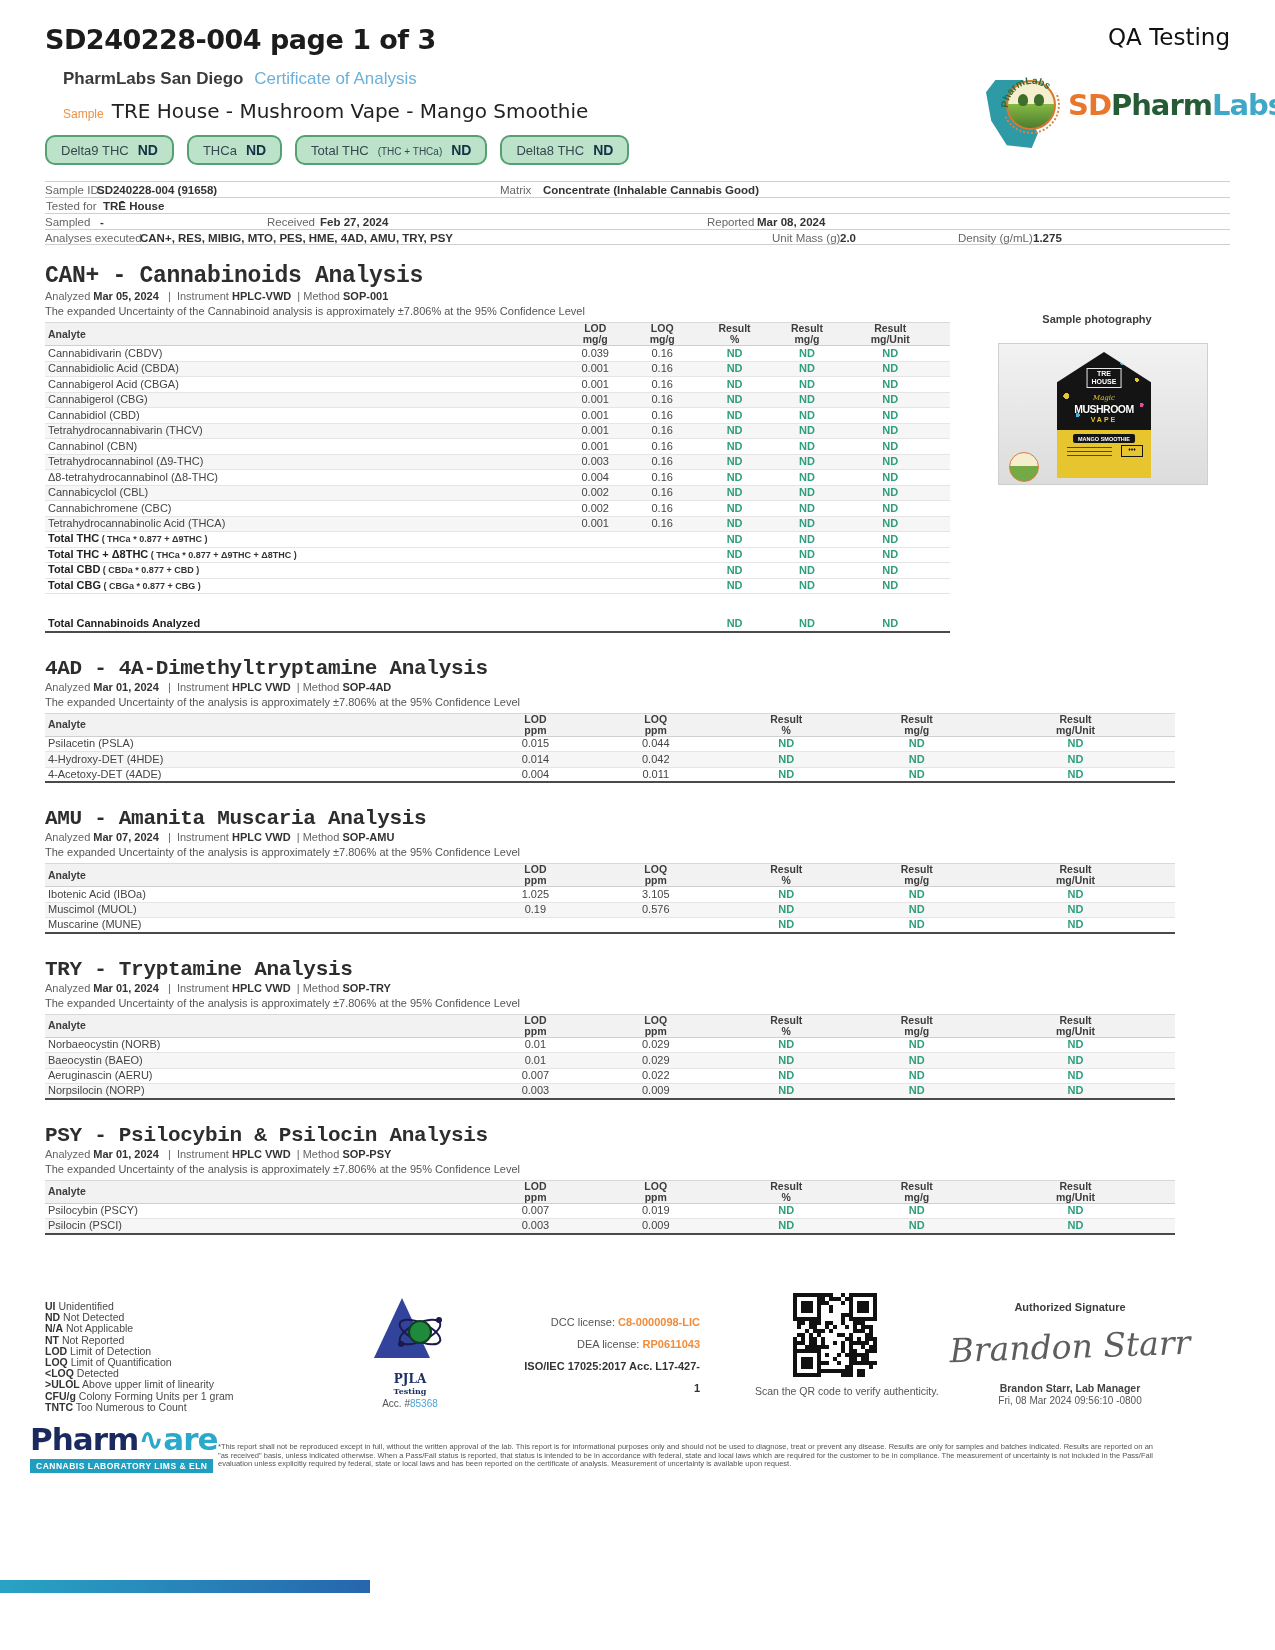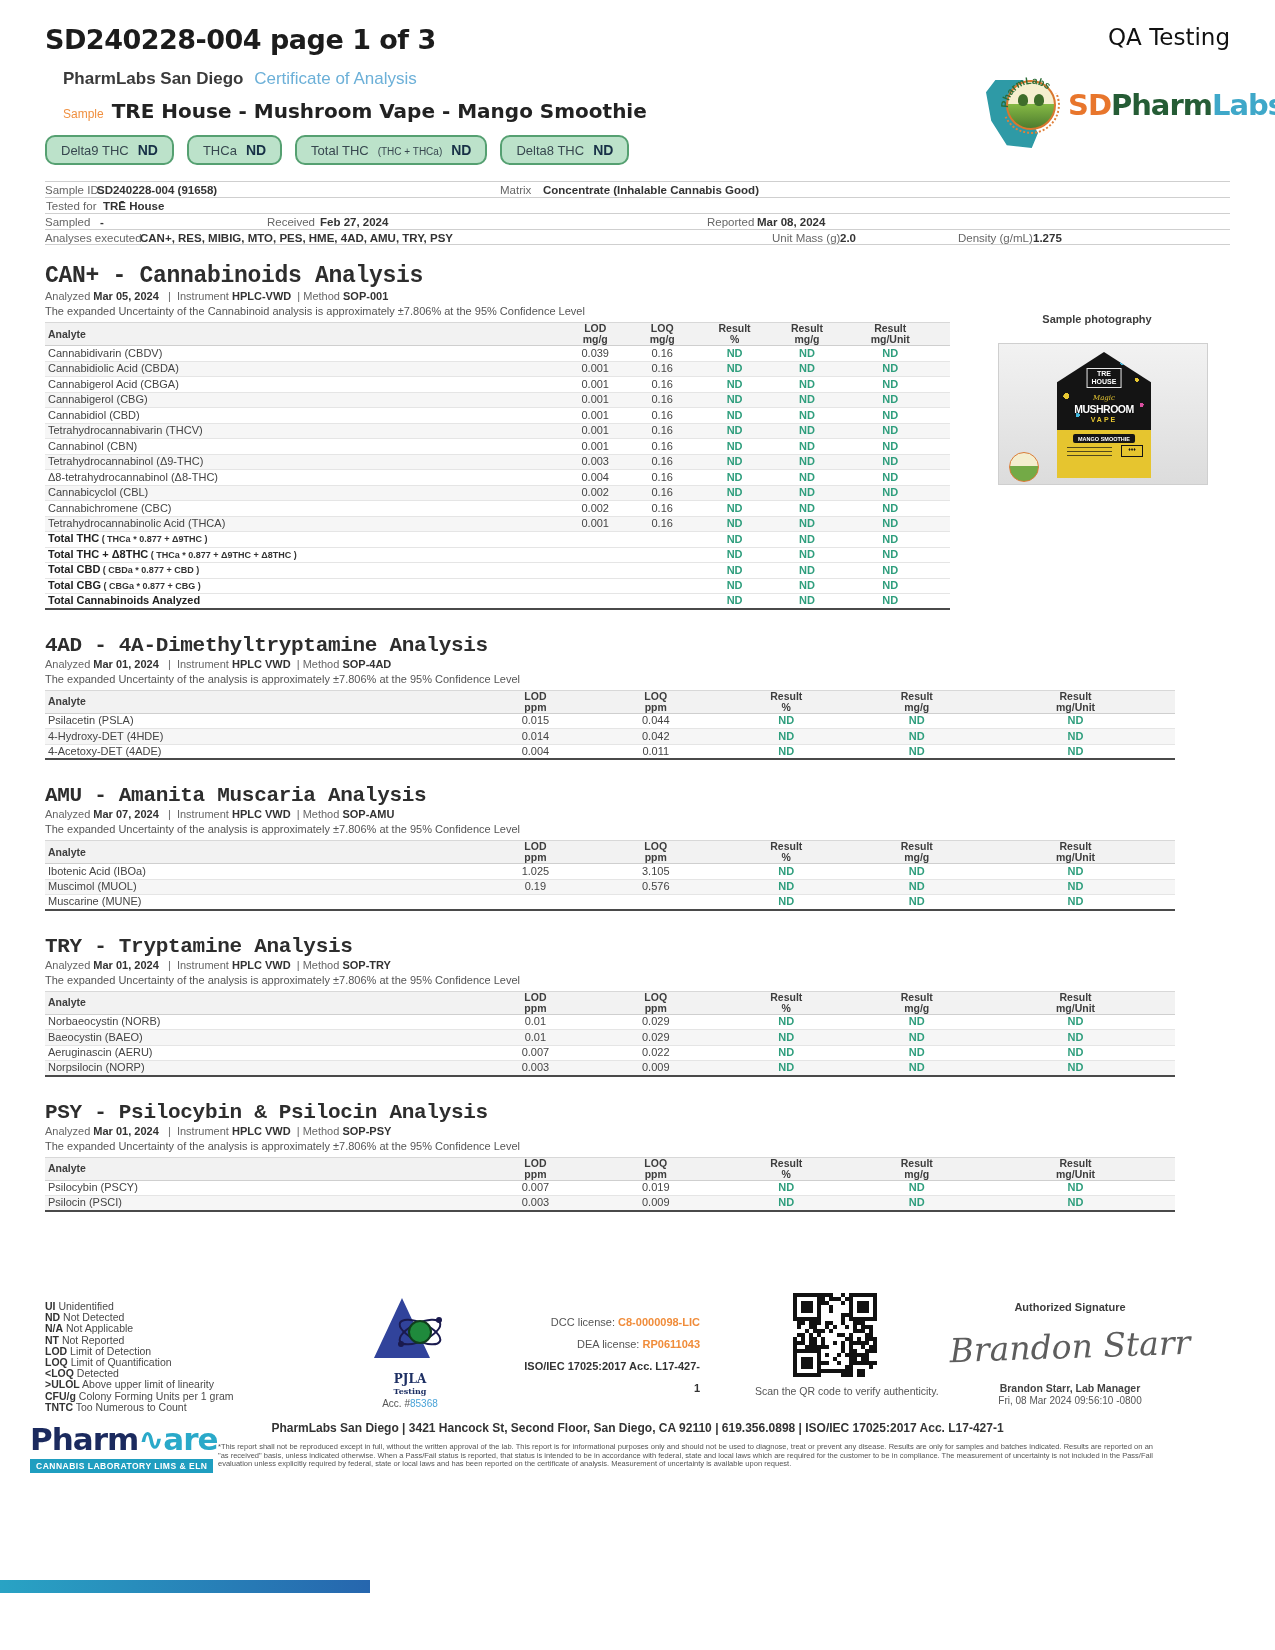--- a/index.html
+++ b/index.html
@@ -10,21 +10,21 @@
   .toprow { display:flex; justify-content:space-between; align-items:flex-start; }
   .doc-title { font-family:"DejaVu Sans", sans-serif; font-size:27px; font-weight:700; color:#1c1c1c; letter-spacing:-0.5px; }
   .qa { font-family:"DejaVu Sans", sans-serif; font-size:23px; font-weight:500; color:#111; }
 
   .brandrow { margin:14px 0 0 18px; font-size:17px; }
   .lab-name { font-weight:700; color:#3a3a3a; }
   .doc-type { color:#6cb0d8; margin-left:6px; }
 
   .samplerow { margin:10px 0 0 18px; display:flex; align-items:baseline; }
   .sample-label { color:#f09040; font-size:12px; margin-right:8px; }
-  .sample-name { font-family:"DejaVu Sans", sans-serif; font-size:20px; font-weight:700; color:#222; }
+  .sample-name { font-family:"DejaVu Sans", sans-serif; font-size:20px; font-weight:400; color:#222; }
 
   .badges { display:flex; gap:13px; margin:12px 0 0 0; }
   .badge { display:flex; align-items:baseline; gap:9px; background:#bce2ca; border:2px solid #55a071; border-radius:10px; padding:5px 14px; }
   .badge .bl { font-size:13px; color:#37474f; }
   .badge .bs { font-size:10px; color:#37474f; }
   .badge .bv { font-size:14px; font-weight:700; color:#173046; }
 
   
   .logo { position:absolute; top:70px; right:42px; width:275px; height:82px; }
   .ca-shape { position:absolute; left:28px; top:10px; width:52px; height:68px; background:#2e9aa6; clip-path:polygon(18% 0, 72% 0, 72% 42%, 100% 78%, 88% 100%, 40% 96%, 10% 60%, 0 18%); }
@@ -56,21 +56,21 @@
   .trow { display:flex; align-items:center; min-height:15.5px; border-bottom:1px solid #e5e5e5; }
   .trow.alt { background:#f6f6f6; }
   .trow.thead { background:#f2f2f2; border-top:1px solid #d8d8d8; border-bottom:1px solid #cfcfcf; min-height:24px; }
   .tc { font-size:11px; color:#444; text-align:center; line-height:13px; }
   .tc.an { text-align:left; padding-left:3px; }
   .tc.h { display:flex; flex-direction:column; justify-content:center; font-weight:700; color:#3d3d3d; font-size:10.5px; line-height:11px; }
   .tc.h.an { align-items:flex-start; }
   .nd { color:#2f9e7d; font-weight:600; }
   .trow.total b { font-size:11px; color:#222; }
   .trow.total .frm { font-size:9px; font-weight:700; color:#333; }
-  .trow.total.last { border-bottom:2px solid #4a4a4a; }
+  .trow.total.last { border-bottom:2px solid #4a4a4a;margin-top:23px; }
   .trow.lastrow { border-bottom:2px solid #4a4a4a; }
 
   .tbl-can { width:905px; }
   .tbl-can .c0 { width:57%; } .tbl-can .c1 { width:7.6%; } .tbl-can .c2 { width:7.2%; }
   .tbl-can .c3 { width:8.8%; } .tbl-can .c4 { width:7.2%; } .tbl-can .c5 { width:11.2%; }
   .tbl-can .span3 { width:71.8%; }
   .tbl-can .res { width:8.8%; }
   .tbl-can .res:nth-child(3) { width:7.2%; }
   .tbl-can .res:nth-child(4) { width:11.2%; }
 
@@ -1132,21 +1132,20 @@
       <div class="qr-caption">Scan the QR code to verify authenticity.</div>
     </div>
 
     <div class="sig">
       <div class="sig-title">Authorized Signature</div>
       <div class="sig-script">Brandon Starr</div>
       <div class="sig-who">Brandon Starr, Lab Manager</div>
       <div class="sig-date">Fri, 08 Mar 2024 09:56:10 -0800</div>
     </div>
 
-    <div class="address">PharmLabs San Diego | 3421 Hancock St, Second Floor, San Diego, CA 92110 | 619.356.0898 | ISO/IEC 17025:2017 Acc. L17-427-1</div>
     <div class="disclaimer">*This report shall not be reproduced except in full, without the written approval of the lab. This report is for informational purposes only and should not be used to diagnose, treat or prevent any disease. Results are only for samples and batches indicated. Results are reported on an "as received" basis, unless indicated otherwise. When a Pass/Fail status is reported, that status is intended to be in accordance with federal, state and local laws which are required for the customer to be in compliance. The measurement of uncertainty is not included in the Pass/Fail evaluation unless explicitly required by federal, state or local laws and has been reported on the certificate of analysis. Measurement of uncertainty is available upon request.</div>
 
     <div class="pharmware">
       <div class="pw-word">
         <span>Pharm</span>
           <span class="pw-wave">∿</span>
           <span class="pw-are">are</span>
       </div>
       <div class="pw-tag">CANNABIS LABORATORY LIMS &amp; ELN</div>
     </div>

